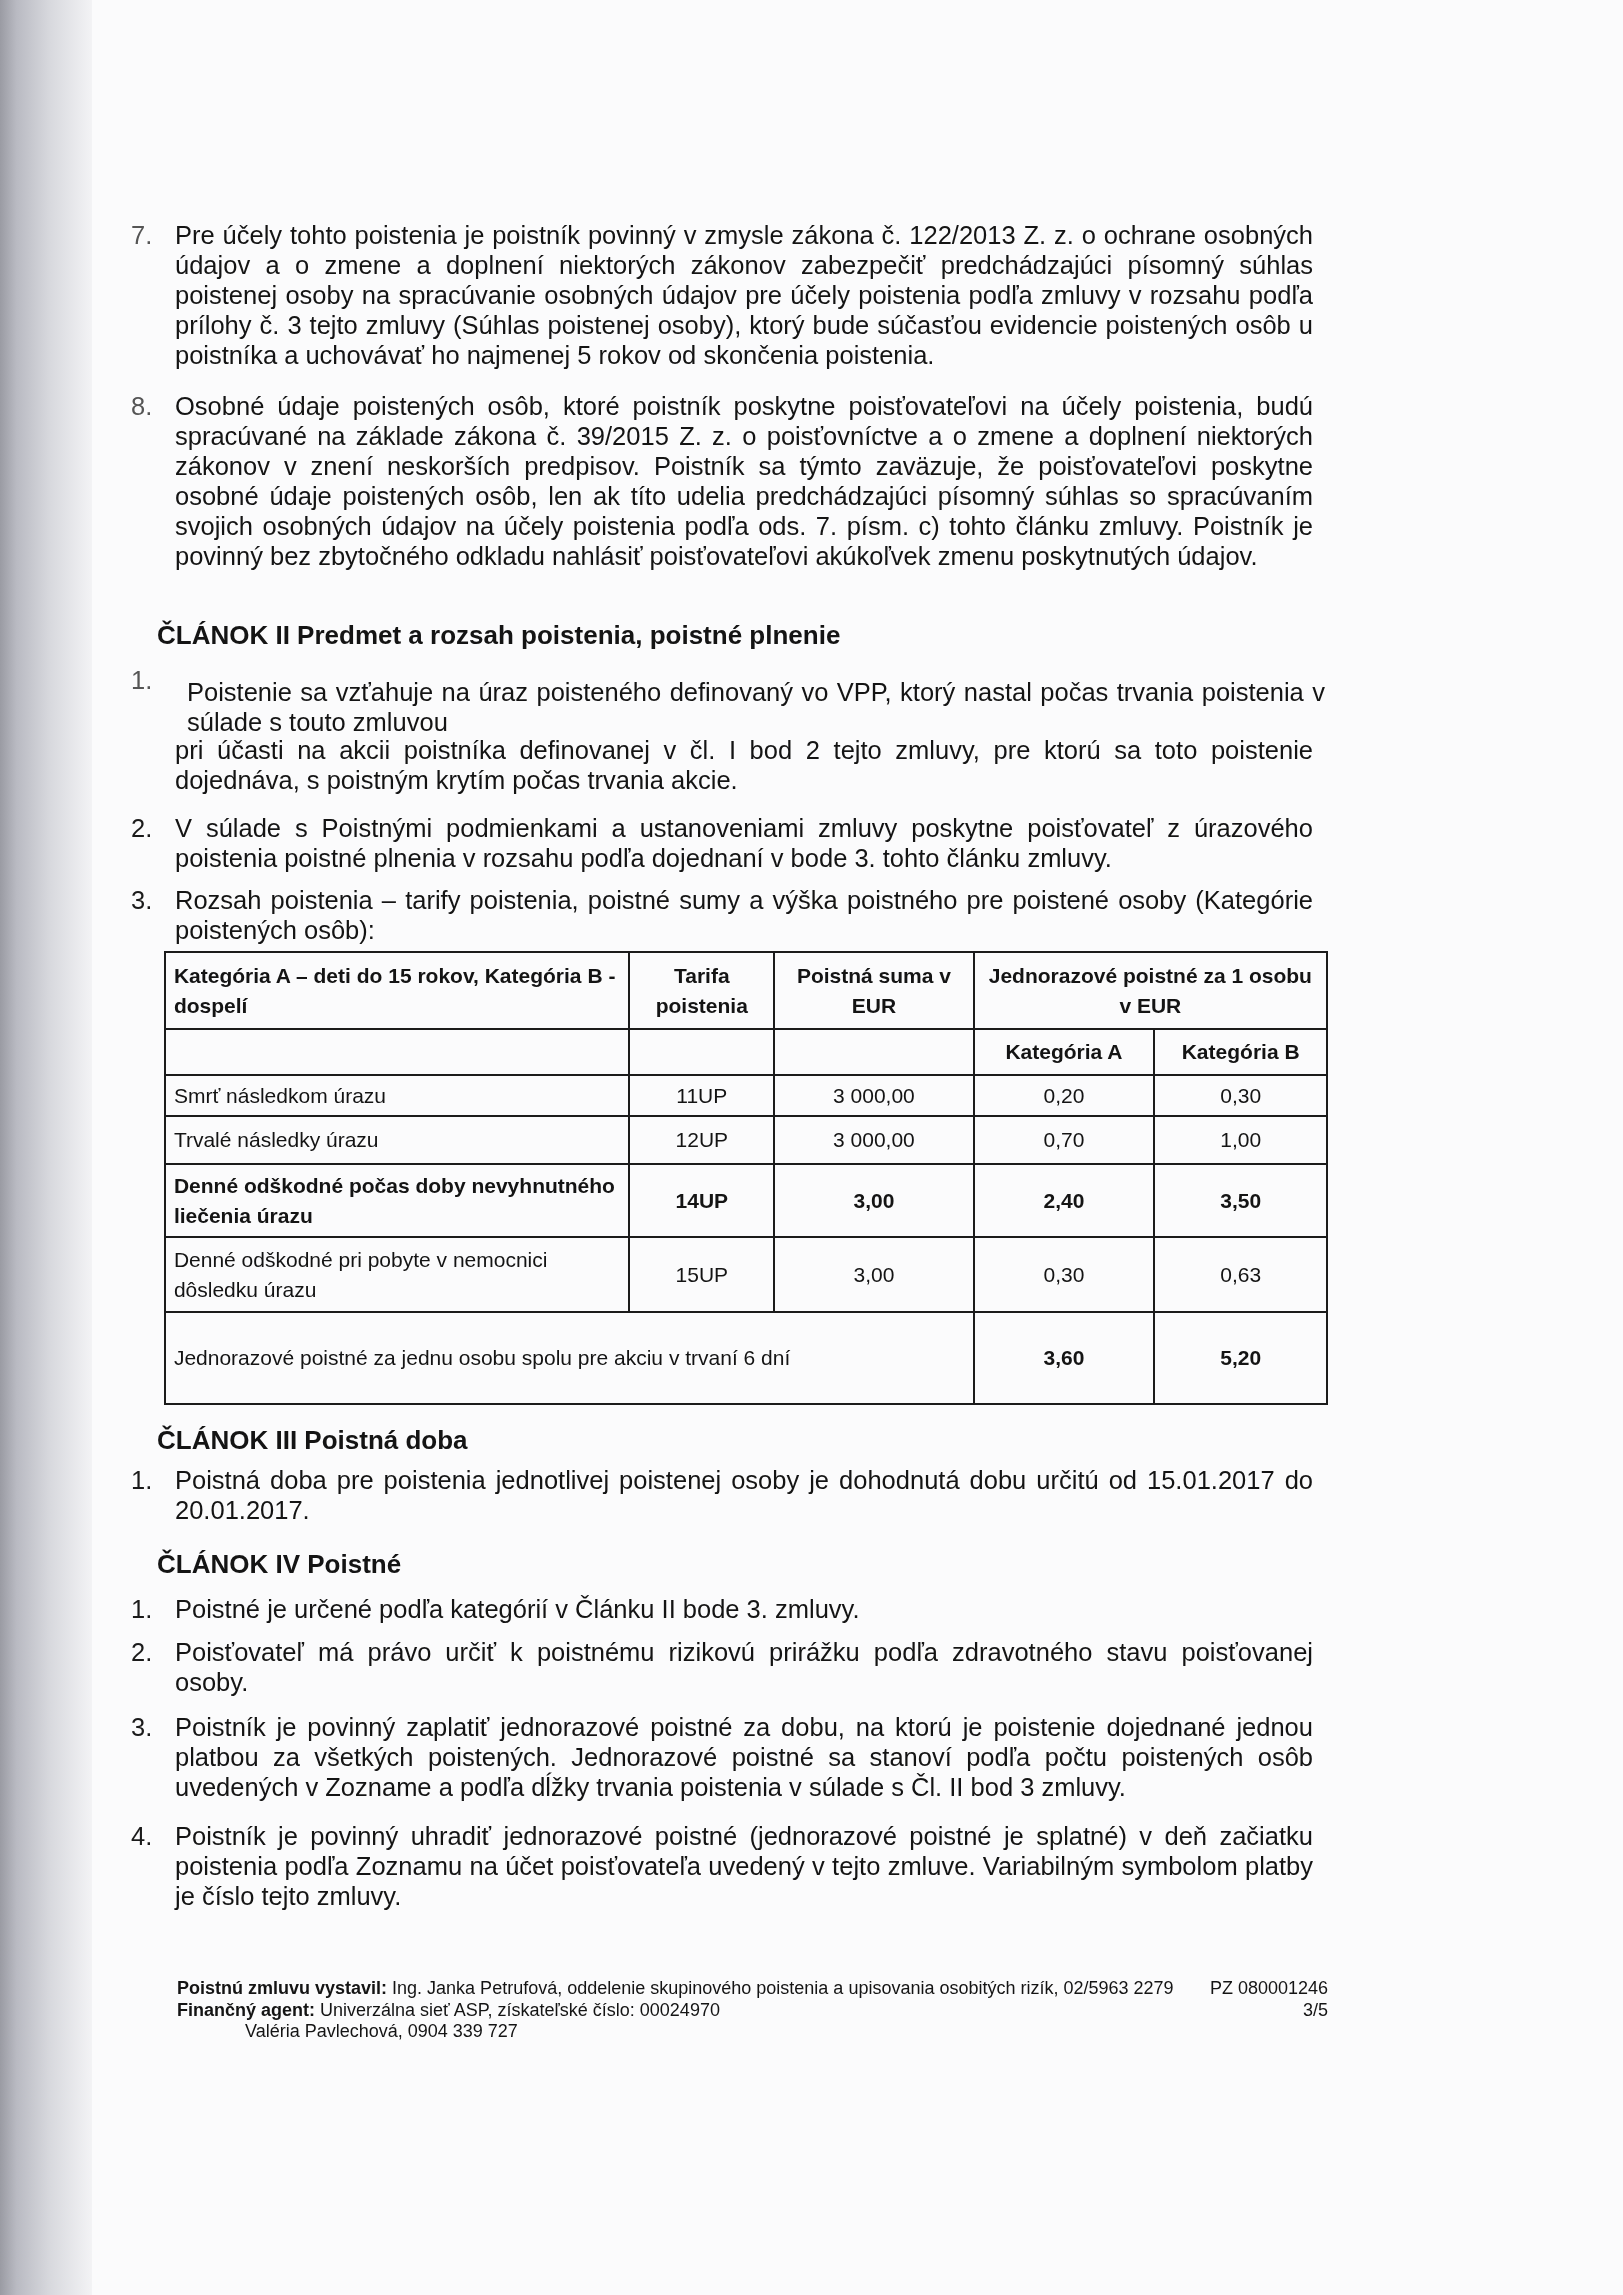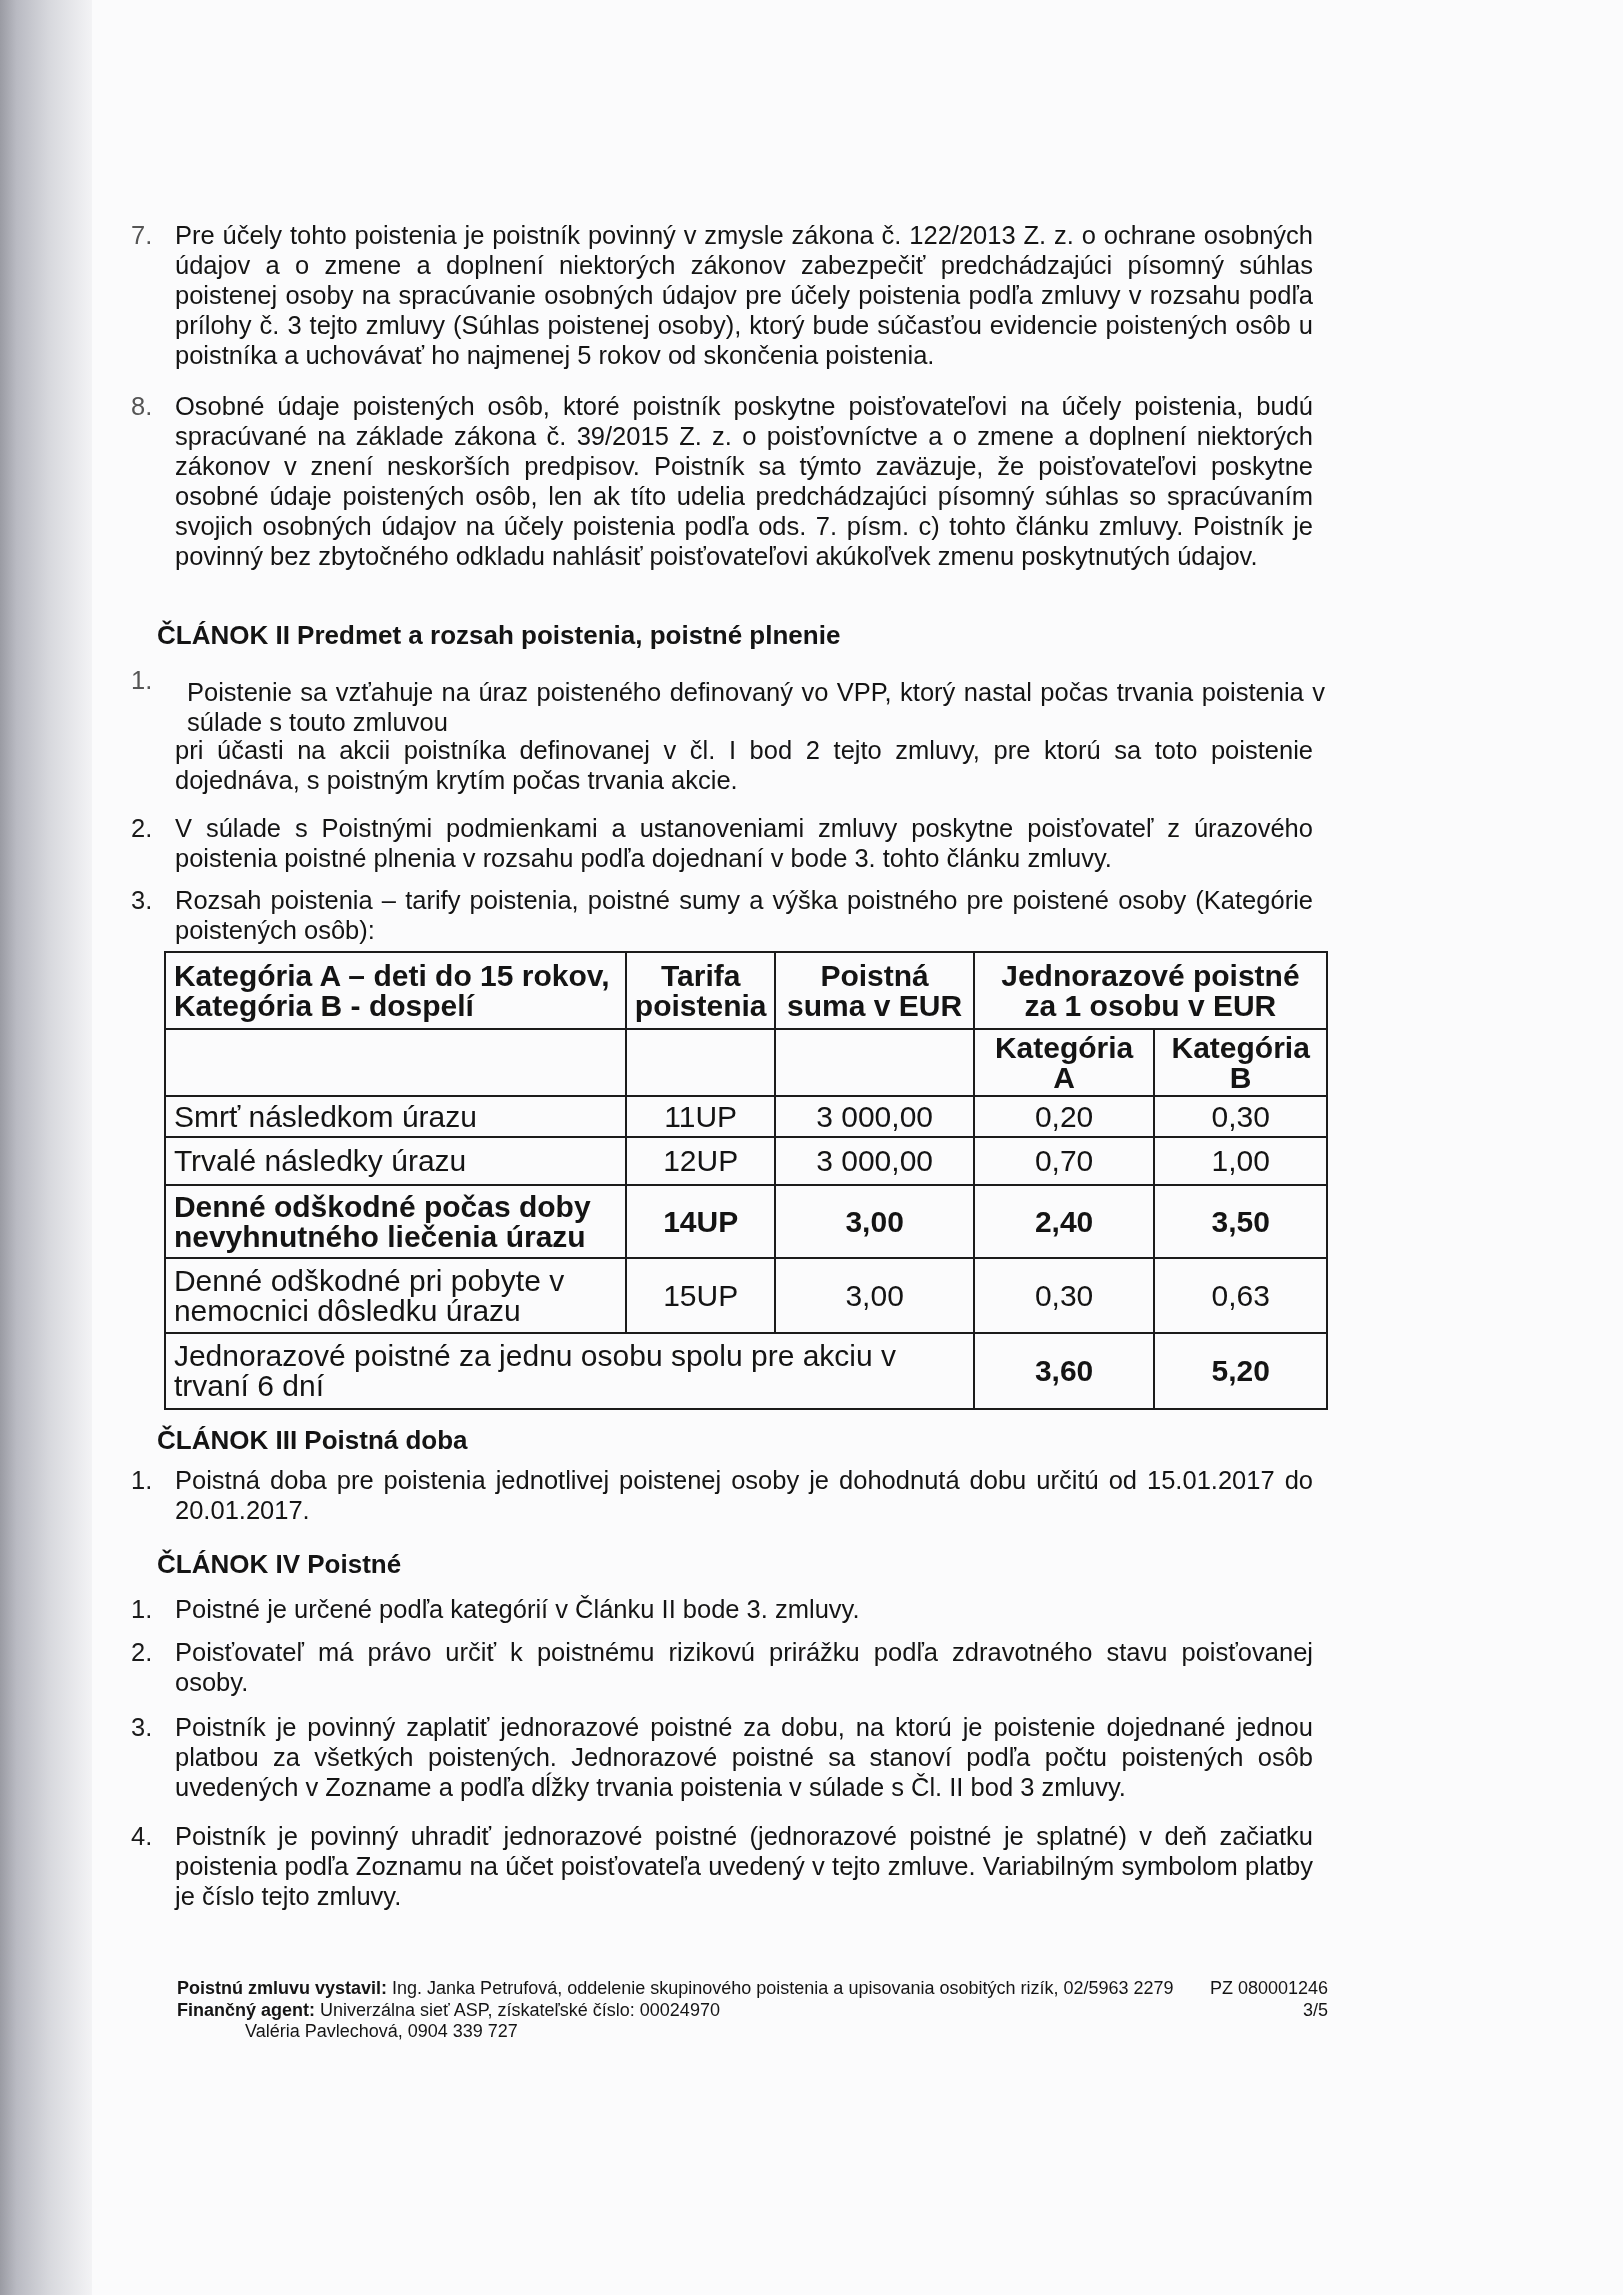--- a/index.html
+++ b/index.html
@@ -19,21 +19,21 @@
     font-size: 25.5px; line-height: 30px; text-align: justify;
   }
   .num { position: absolute; left: 131px; font-size: 25.5px; line-height: 30px; color: #555; }
   .num.dark { color: #1a1a1a; }
   h2 {
     position: absolute; left: 157px; margin: 0;
     font-size: 26px; line-height: 30px; font-weight: bold;
   }
   table.tariff {
     position: absolute; left: 164px; top: 951px; width: 1164px;
-    border-collapse: collapse; font-size: 30px; line-height: 30px;
+    border-collapse: collapse; font-size: 21px; line-height: 30px;
   }
   table.tariff td, table.tariff th {
     border: 2px solid #1b1b1b; padding: 2.6px 7.9px; vertical-align: middle;
   }
   table.tariff th { font-weight: bold; text-align: center; }
   table.tariff th.left { text-align: left; }
   table.tariff td.c { text-align: center; }
   table.tariff td.b { font-weight: bold; }
   .footer {
     position: absolute; left: 177px; top: 1978px; width: 1151px;
@@ -111,21 +111,21 @@
       <td class="c">2,40</td>
       <td class="c">3,50</td>
     </tr>
     <tr style="height:75px;">
       <td>Denné odškodné pri pobyte v nemocnici dôsledku úrazu</td>
       <td class="c">15UP</td>
       <td class="c">3,00</td>
       <td class="c">0,30</td>
       <td class="c">0,63</td>
     </tr>
-    <tr style="height:76px;">
+    <tr style="height:92px;">
       <td colspan="3">Jednorazové poistné za jednu osobu spolu pre akciu v trvaní 6 dní</td>
       <td class="c b">3,60</td>
       <td class="c b">5,20</td>
     </tr>
   </tbody>
     </table>
 
   <h2 style="top:1425px;">ČLÁNOK III Poistná doba</h2>
   <span class="num dark" style="top:1465px;">1.</span>
   <p class="para" style="top:1465px; margin:0;">Poistná doba pre poistenia jednotlivej poistenej osoby je dohodnutá dobu určitú od 15.01.2017 do 20.01.2017.</p>

